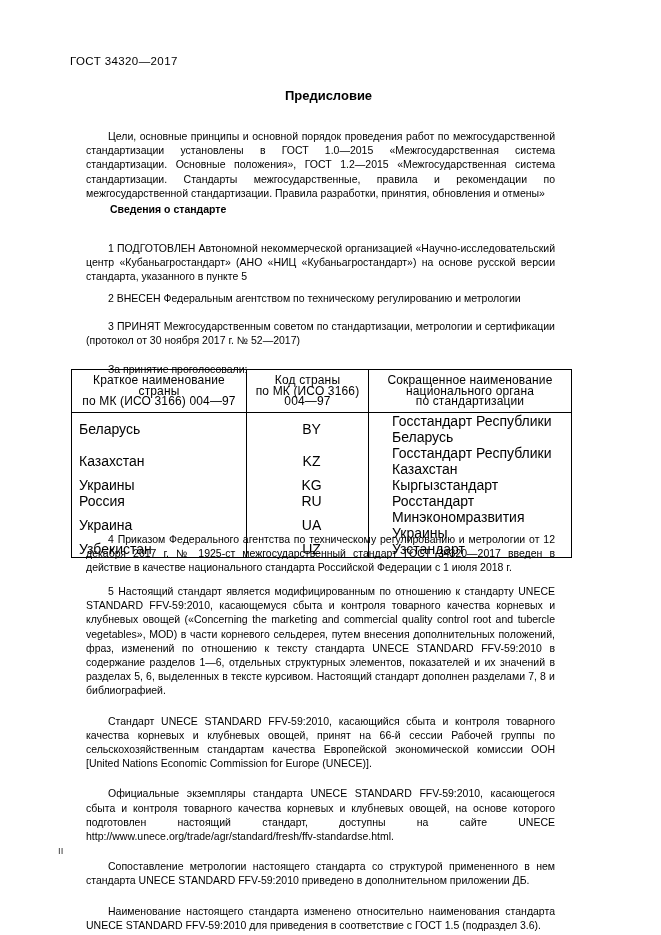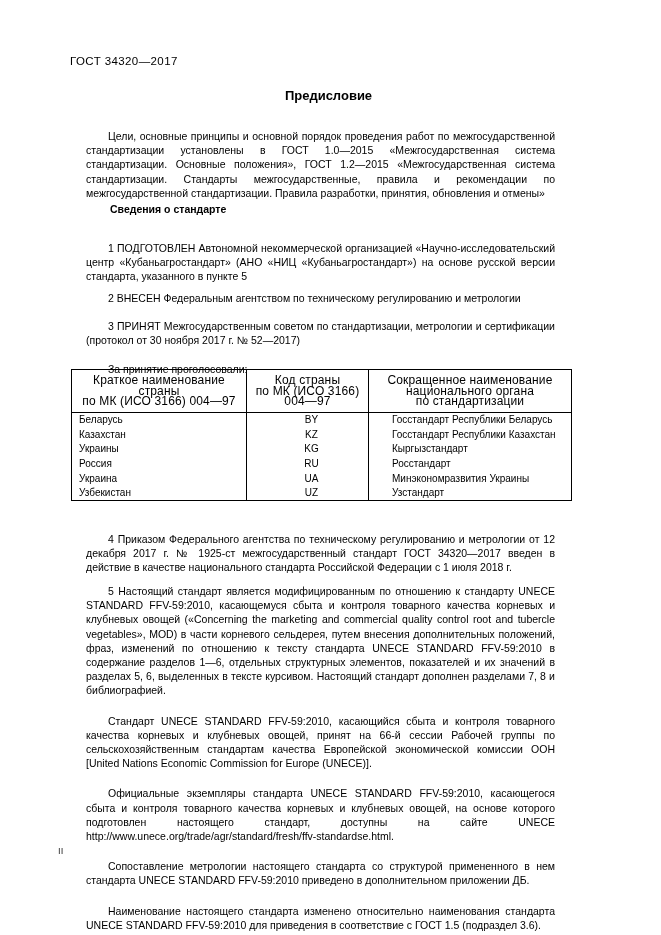--- a/index.html
+++ b/index.html
@@ -86,21 +86,21 @@
     vertical-align: middle;
   }
   table.countries thead th {
     font-size: 12px;
     line-height: 10.5px;
     text-align: center;
     padding: 5px 4px 5px 4px;
     letter-spacing: 0.15px;
   }
   table.countries tbody td {
-    font-size: 10px;
+    font-size: 14px;
     height: 14.6px;
     padding: 0 0 0 7px;
     border-top: none;
     border-bottom: none;
   }
   table.countries tbody tr:last-child td {
     border-bottom: 1px solid #000000;
   }
   table.countries td.code {
     text-align: center;
@@ -213,21 +213,21 @@
       </tbody>
     </table>
 
     <div class="block-4">
       <p class="para indent">4  Приказом Федерального агентства по техническому регулированию и метрологии от 12 декабря 2017 г. № 1925-ст межгосударственный стандарт ГОСТ 34320—2017 введен в действие в качестве национального стандарта Российской Федерации с 1 июля 2018 г.</p>
     </div>
 
     <div class="block-5">
       <p class="para indent">5 Настоящий стандарт является модифицированным по отношению к стандарту UNECE STANDARD FFV-59:2010, касающемуся сбыта и контроля товарного качества корневых и клубневых овощей («Concerning the marketing and commercial quality control root and tubercle vegetables», MOD) в части корневого сельдерея, путем внесения дополнительных положений, фраз, изменений по отношению к тексту стандарта UNECE STANDARD FFV-59:2010 в содержание разделов 1—6, отдельных структурных элементов, показателей и их значений в разделах 5, 6, выделенных в тексте курсивом. Настоящий стандарт дополнен разделами 7, 8 и библиографией.</p>
       <p class="para indent">Стандарт UNECE STANDARD FFV-59:2010, касающийся сбыта и контроля товарного качества корневых и клубневых овощей, принят на 66-й сессии Рабочей группы по сельскохозяйственным стандартам качества Европейской экономической комиссии ООН [United Nations Economic Commission for Europe (UNECE)].</p>
-      <p class="para indent">Официальные экземпляры стандарта UNECE STANDARD FFV-59:2010, касающегося сбыта и контроля товарного качества корневых и клубневых овощей, на основе которого подготовлен настоящего стандарт, доступны на сайте UNECE http://www.unece.org/trade/agr/standard/fresh/ffv-standardse.html.</p>
+      <p class="para indent">Официальные экземпляры стандарта UNECE STANDARD FFV-59:2010, касающегося сбыта и контроля товарного качества корневых и клубневых овощей, на основе которого подготовлен настоящий стандарт, доступны на сайте UNECE http://www.unece.org/trade/agr/standard/fresh/ffv-standardse.html.</p>
       <p class="para indent">Сопоставление метрологии настоящего стандарта со структурой примененного в нем стандарта UNECE STANDARD FFV-59:2010 приведено в дополнительном приложении ДБ.</p>
       <p class="para indent">Наименование настоящего стандарта изменено относительно наименования стандарта UNECE STANDARD FFV-59:2010 для приведения в соответствие с ГОСТ 1.5 (подраздел 3.6).</p>
     </div>
 
   </div>
 
   <div class="page-number">II</div>
 
 </div>
 

